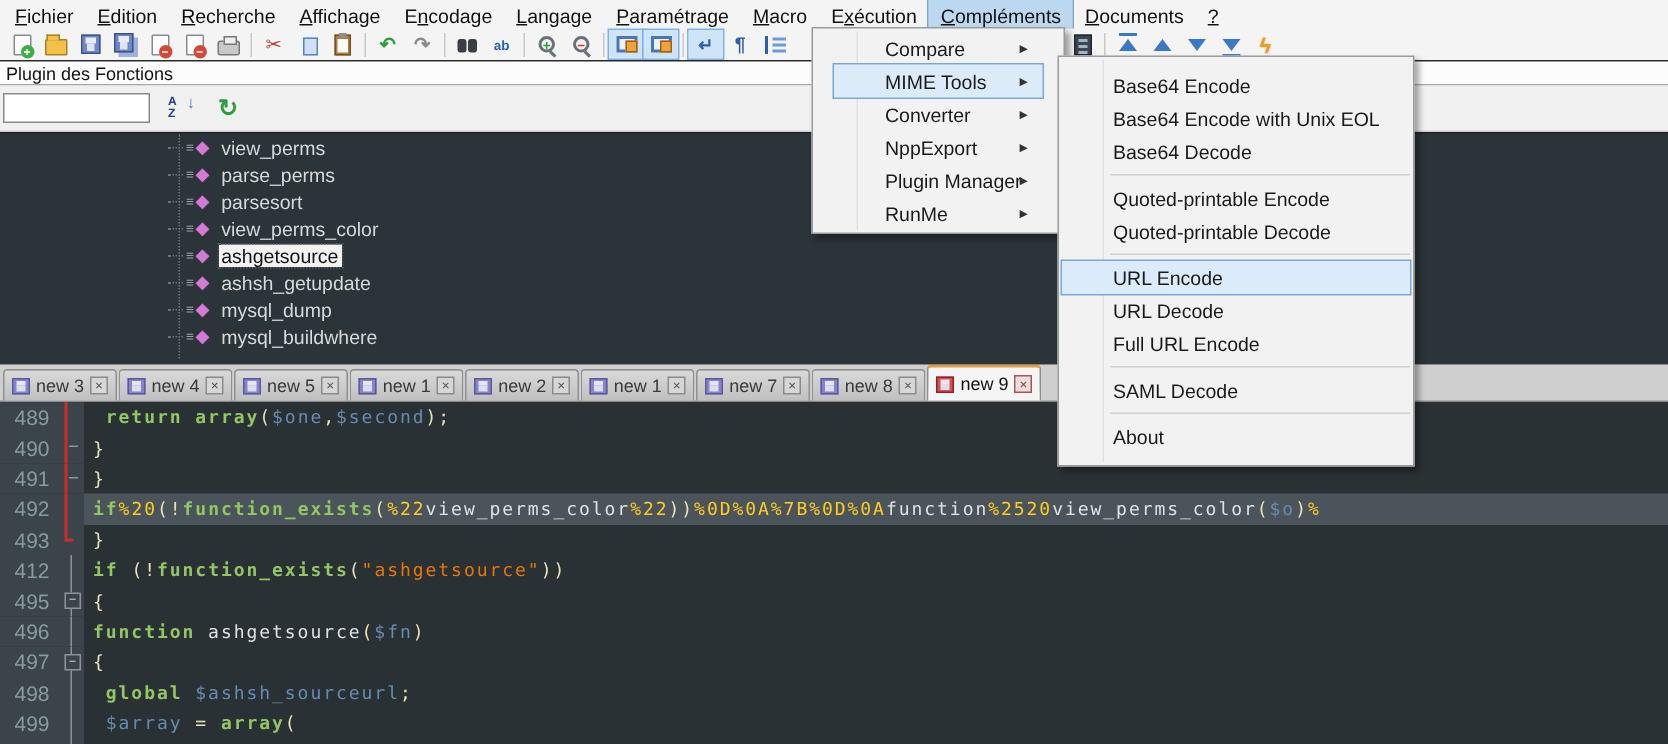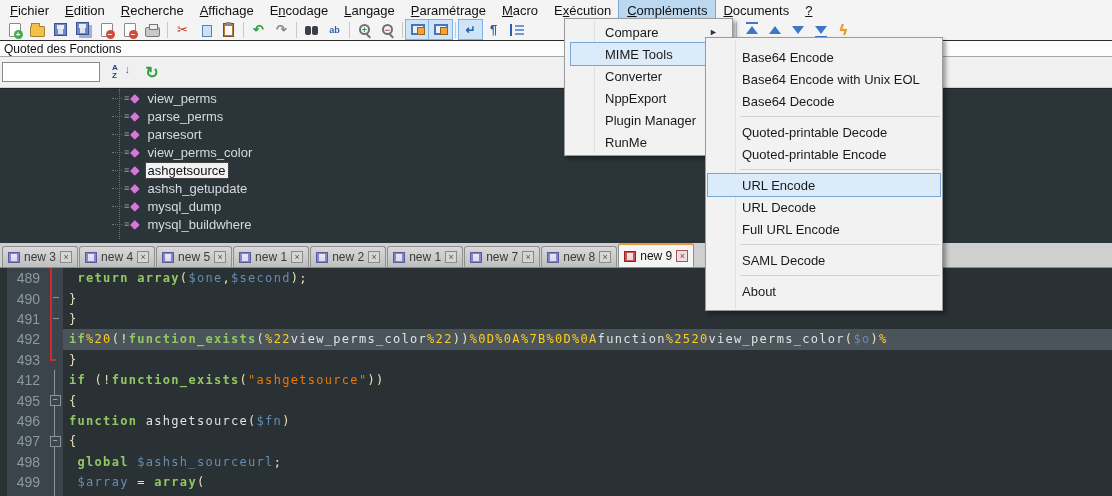--- a/index.html
+++ b/index.html
@@ -84,21 +84,21 @@
   .tab .fic::after { content:""; position:absolute; left:2px; right:2px; bottom:1px; height:4px; background:#ddddeb; }
   .tab .cx { width:12px; height:12px; background:#d6d6d6; border:1px solid #8a8a8a; font-size:9px; line-height:10px;
     text-align:center; color:#555; flex:none; }
   .tab.active { background:#f5f5f5; border-top:2px solid #e8983c; color:#111; height:24px; }
   .tab.active .fic { background:#da4f4f; border-color:#8f2323; }
   .tab.active .cx { border-color:#b05050; color:#b03030; background:#e8e0e0; }
 
   
   #editor { height:228px; background:#293134; position:relative; overflow:hidden;
     font-family:"DejaVu Sans Mono", monospace; }
-  .ln { height:20.4px; display:flex; align-items:center;padding-left:7px; }
+  .ln { height:20.4px; display:flex; align-items:center; }
   .num { width:40px; flex:none; background:#3a444a; color:#8a9ba0; font-size:14px; text-align:right;
     padding-right:7px; align-self:stretch; display:flex; align-items:center; justify-content:flex-end;
     font-family:"Liberation Sans", sans-serif; }
   .fold { width:16px; flex:none; align-self:stretch; background:#3a444a; position:relative; }
   .fold.red::before, .fold.red-tick::before { content:""; position:absolute; left:3px; top:0; bottom:0; width:2px; background:#d02b2b; }
   .fold.red-tick::after { content:""; position:absolute; left:6px; top:9px; width:6px; height:1px; background:#8a9499; }
   .fold.red-end::before { content:""; position:absolute; left:3px; top:0; height:9px; width:2px; background:#d02b2b; }
   .fold.red-end::after { content:""; position:absolute; left:3px; top:9px; width:6px; height:2px; background:#d02b2b; }
   .fold.line::before, .fold.box::before { content:""; position:absolute; left:7px; top:0; bottom:0; width:1px; background:#8a9499; }
   .fold.box::after { content:"−"; position:absolute; left:3px; top:5px; width:9px; height:9px; background:#3a444a;
@@ -108,21 +108,21 @@
   .ln.cur .code { background:#4a545a; }
   .tok-k { color:#93c763; font-weight:bold; }
   .tok-n { color:#ffcd22; }
   .tok-s { color:#ec7600; }
   .tok-v { color:#678cb1; }
   .tok-p { color:#e8e2b7; }
   .tok-t { color:#e0e2e4; }
 
   
   .popup { position:absolute; background:#f2f2f2; border:1px solid #9b9b9b; box-shadow:3px 3px 4px rgba(0,0,0,.35); z-index:50; }
-  #dropdown { left:564px; top:18px; width:169px; padding:2px 4px; }
+  #dropdown { left:541px; top:18px; width:169px; padding:2px 12px; }
   #submenu  { left:705px; top:37px; width:238px; padding:8px 0; }
   .pitem { height:22px; display:flex; align-items:center; font-size:13px; color:#1a1a1a; padding-left:34px; position:relative; margin:0 2px; }
   .pitem .arrow { position:absolute; right:8px; font-size:9px; color:#333; }
   .pitem.hl { background:#dcebf9; outline:1px solid #78a8d8; }
   .psep { height:1px; background:#d0d0d0; margin:4px 2px 4px 34px; }
   .gutterline { position:absolute; left:29px; top:2px; bottom:2px; width:1px; background:#e0e0e0; }
 </style>
 </head>
 <body>
 
@@ -240,21 +240,21 @@
         <span class="tb">
           <span class="tri down bar-bot"></span>
         </span>
         <span class="tb">
           <span class="bolt">ϟ</span>
         </span>
       </div>
   </div>
 
   <div id="fl-caption">
-    <span>Quoted des Fonctions</span>
+    <span>Plugin des Fonctions</span>
   </div>
 
   <div id="fl-controls">
     <input id="fl-search" type="text" value="" style="">
     <span class="fl-btn">
       <span class="sortico">
         <span id="sortA">A</span><br><span id="sortZ">Z</span><span class="arrow" id="sortArrow">↓</span>
       </span>
     </span>
     <span class="fl-btn">
@@ -459,24 +459,24 @@
         <span>Base64 Encode</span>
       </div>
       <div class="pitem">
         <span>Base64 Encode with Unix EOL</span>
       </div>
       <div class="pitem">
         <span>Base64 Decode</span>
       </div>
       <div class="psep"></div>
       <div class="pitem">
+        <span>Quoted-printable Encode</span>
+      </div>
+      <div class="pitem">
         <span>Quoted-printable Decode</span>
-      </div>
-      <div class="pitem">
-        <span>Quoted-printable Encode</span>
       </div>
       <div class="psep"></div>
       <div class="pitem hl">
         <span>URL Encode</span>
       </div>
       <div class="pitem">
         <span>URL Decode</span>
       </div>
       <div class="pitem">
         <span>Full URL Encode</span>

